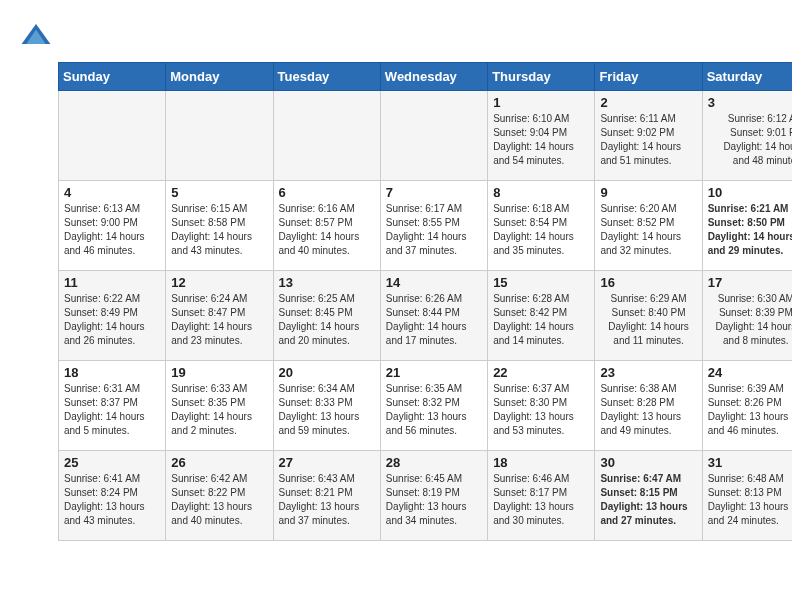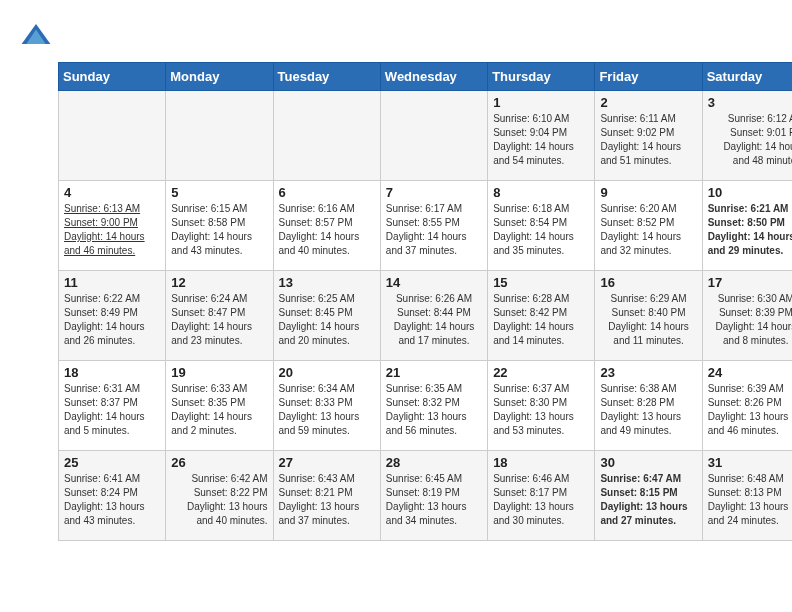--- a/index.html
+++ b/index.html
@@ -147,21 +147,21 @@
           <div class="day-number">3</div>
           <div class="day-info" style="white-space: pre-line; text-align: right;">Sunrise: 6:12 AM
 Sunset: 9:01 PM
 Daylight: 14 hours
 and 48 minutes.</div>
         </td>
       </tr>
       <tr>
         <td>
           <div class="day-number">4</div>
-          <div class="day-info" style="white-space: pre-line; text-decoration: underline;">Sunrise: 6:13 AM
+          <div class="day-info" style="white-space: pre-line;">Sunrise: 6:13 AM
 Sunset: 9:00 PM
 Daylight: 14 hours
 and 46 minutes.</div>
         </td>
         <td>
           <div class="day-number">5</div>
           <div class="day-info" style="white-space: pre-line;">Sunrise: 6:15 AM
 Sunset: 8:58 PM
 Daylight: 14 hours
 and 43 minutes.</div>
@@ -219,21 +219,21 @@
         </td>
         <td>
           <div class="day-number">13</div>
           <div class="day-info" style="white-space: pre-line;">Sunrise: 6:25 AM
 Sunset: 8:45 PM
 Daylight: 14 hours
 and 20 minutes.</div>
         </td>
         <td>
           <div class="day-number">14</div>
-          <div class="day-info" style="white-space: pre-line; text-align: center;">Sunrise: 6:26 AM
+          <div class="day-info" style="white-space: pre-line;">Sunrise: 6:26 AM
 Sunset: 8:44 PM
 Daylight: 14 hours
 and 17 minutes.</div>
         </td>
         <td>
           <div class="day-number">15</div>
           <div class="day-info" style="white-space: pre-line;">Sunrise: 6:28 AM
 Sunset: 8:42 PM
 Daylight: 14 hours
 and 14 minutes.</div>
@@ -307,21 +307,21 @@
       <tr>
         <td>
           <div class="day-number">25</div>
           <div class="day-info" style="white-space: pre-line;">Sunrise: 6:41 AM
 Sunset: 8:24 PM
 Daylight: 13 hours
 and 43 minutes.</div>
         </td>
         <td>
           <div class="day-number">26</div>
-          <div class="day-info" style="white-space: pre-line; text-align: right;">Sunrise: 6:42 AM
+          <div class="day-info" style="white-space: pre-line;">Sunrise: 6:42 AM
 Sunset: 8:22 PM
 Daylight: 13 hours
 and 40 minutes.</div>
         </td>
         <td>
           <div class="day-number">27</div>
           <div class="day-info" style="white-space: pre-line;">Sunrise: 6:43 AM
 Sunset: 8:21 PM
 Daylight: 13 hours
 and 37 minutes.</div>

